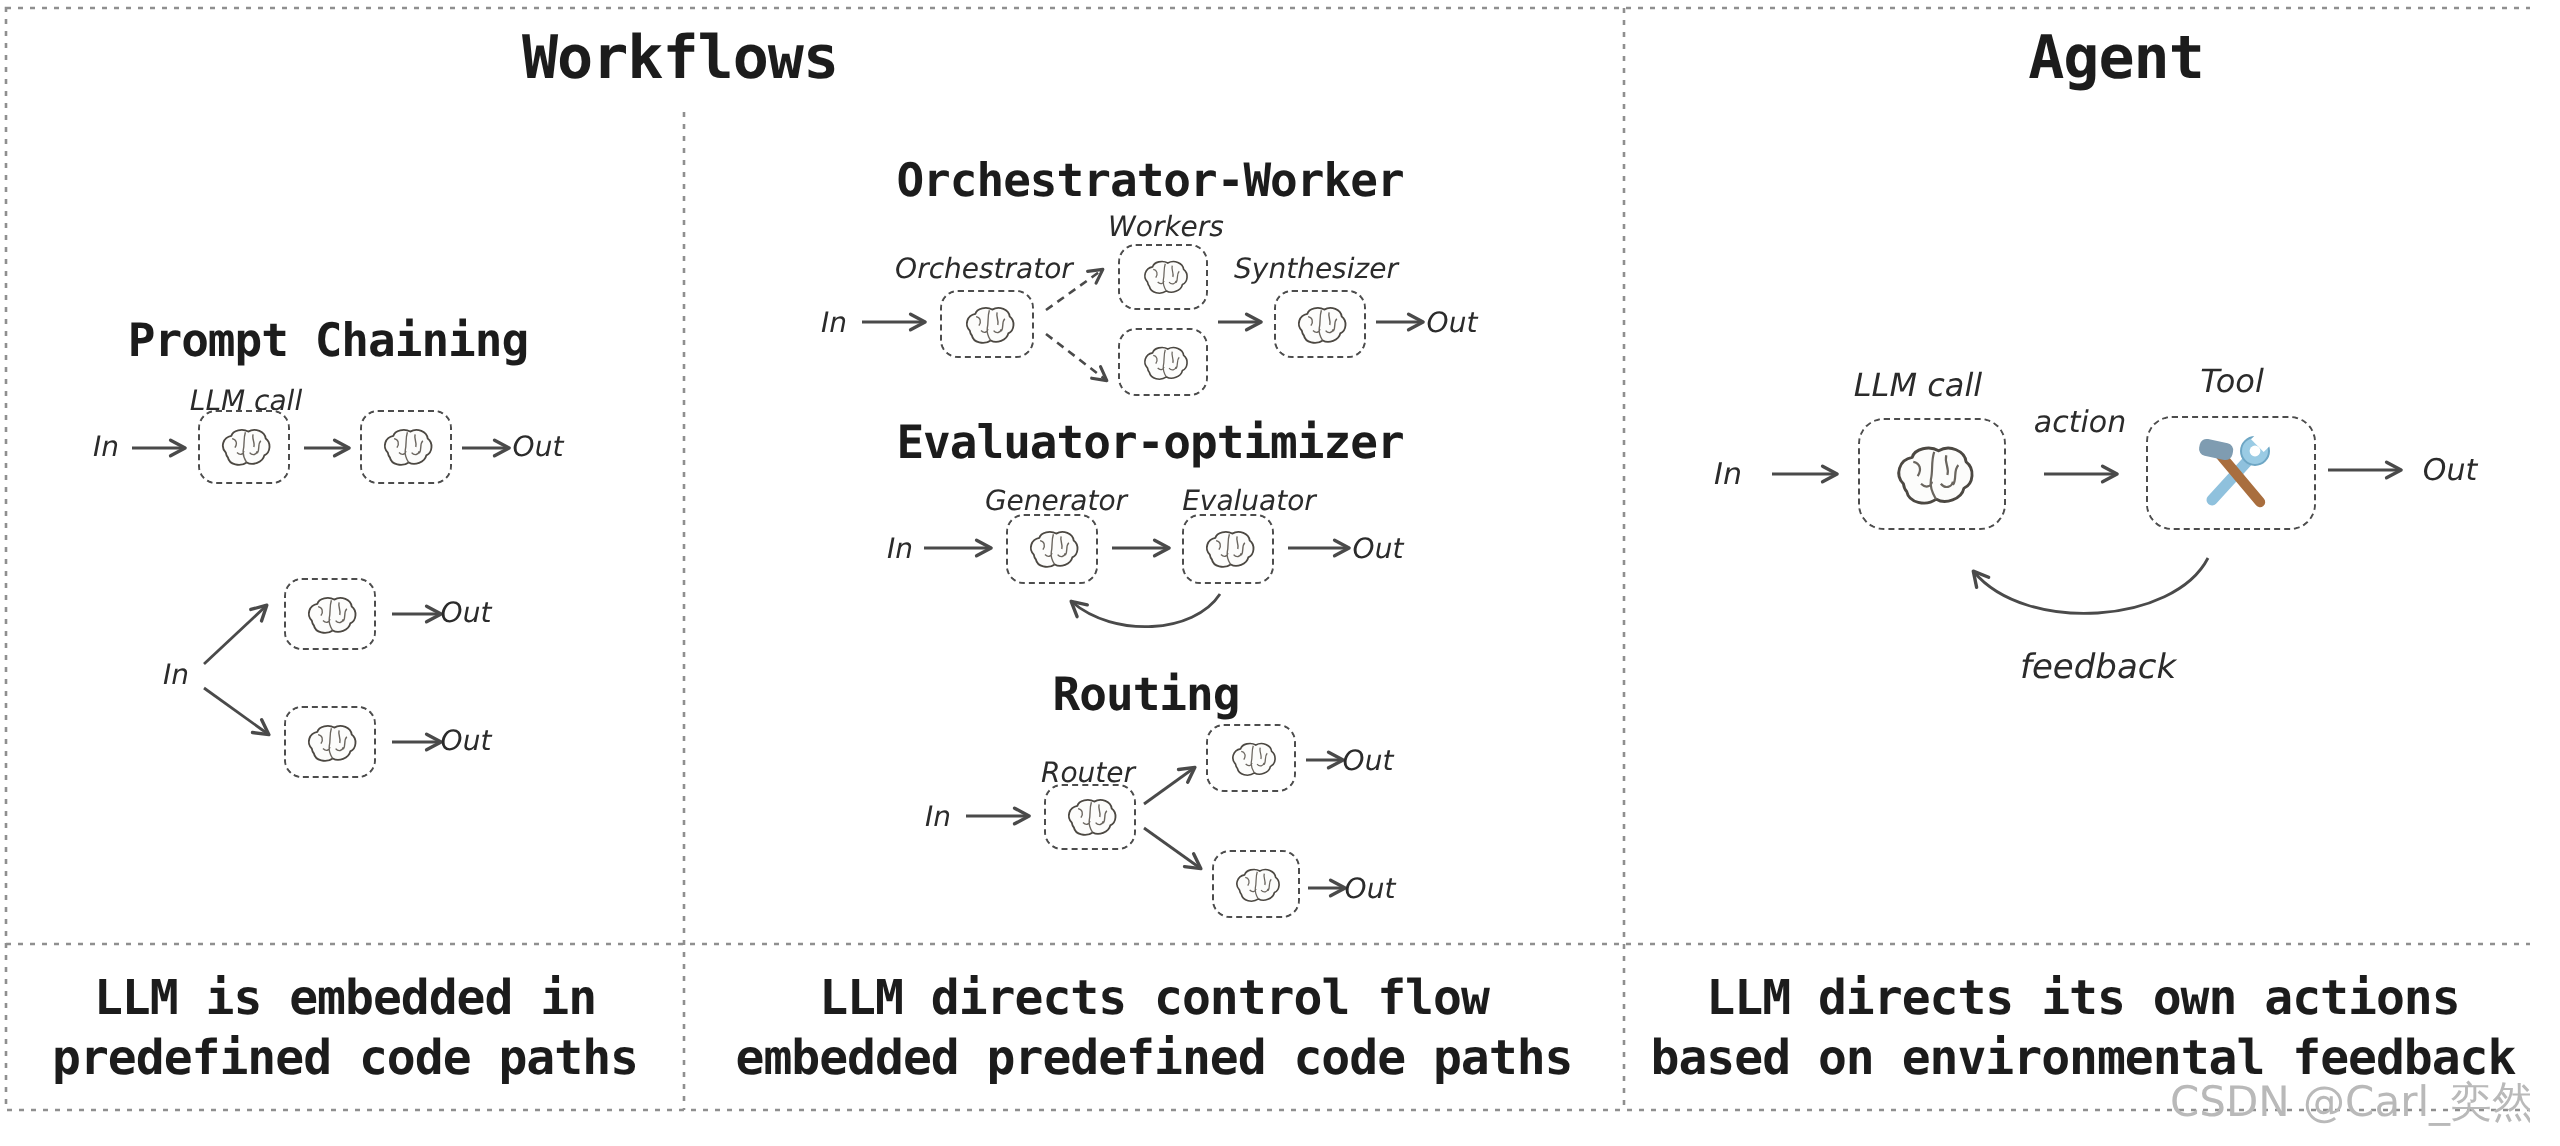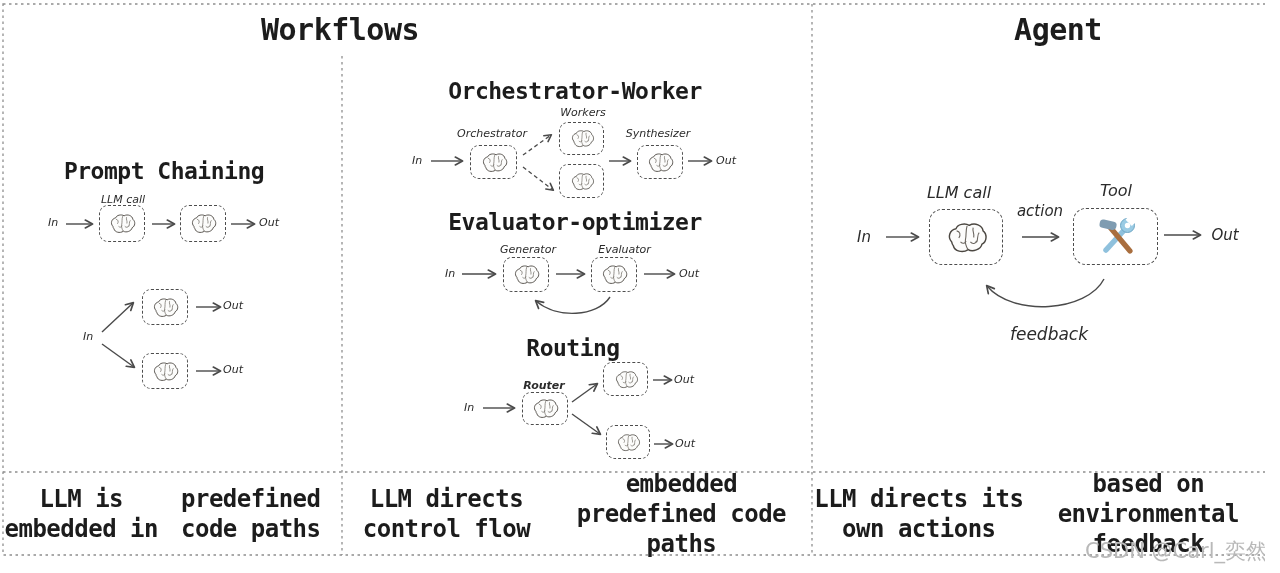--- a/index.html
+++ b/index.html
@@ -11,35 +11,35 @@
     font-family: "DejaVu Sans Mono", "Liberation Mono", monospace;
     color: #1c1c1c;
   }
   .overlay { position: absolute; left: 0; top: 0; pointer-events: none; }
   .lbl { position: absolute; transform: translateX(-50%); white-space: nowrap; line-height: 1.1; }
   .title { font-size: 30px; font-weight: 700; letter-spacing: -0.5px; }
   .subtitle { font-size: 23px; font-weight: 700; letter-spacing: -0.5px; }
   .hand {
     font-family: "DejaVu Sans", "Liberation Sans", sans-serif;
     font-style: italic; font-weight: 500; color: #2b2b2b;
-    font-size: 11px;
+    font-size: 14px;
   }
   .hand.big { font-size: 16px; }
   .box {
     position: absolute;
     border: 1.5px dashed #4d4d4d;
     border-radius: 9px;
     background: #ffffff;
     display: flex; align-items: center; justify-content: center;
     box-sizing: border-box;
   }
   .box.bigbox { border-radius: 13px; }
   .caption-cell {
     position: absolute;
-    display: flex; flex-direction: row;
+    display: flex; flex-direction: column;
     align-items: center; justify-content: center;
     text-align: center;
     font-size: 24px; font-weight: 700; letter-spacing: -0.5px;
     line-height: 30px;
   }
   .watermark {
     position: absolute;
     font-family: "DejaVu Sans", "Liberation Sans", sans-serif;
     font-size: 21px; font-weight: 400;
     color: #b9b9b9; white-space: nowrap;
@@ -185,21 +185,21 @@
         <use href="#brain"></use>
       </svg>
   </div>
   <div class="box" style="left:591px; top:257px; width:46px; height:35px;">
     <svg width="28" height="21">
         <use href="#brain"></use>
       </svg>
   </div>
 
   <div class="lbl subtitle" style="left:573px; top:336px;">Routing</div>
-  <div class="lbl hand" style="left:544px; top:380px;font-weight:bold;">Router</div>
+  <div class="lbl hand" style="left:544px; top:380px;">Router</div>
   <div class="lbl hand" style="left:469px; top:402px;">In</div>
   <div class="lbl hand" style="left:684px; top:374px;">Out</div>
   <div class="lbl hand" style="left:685px; top:438px;">Out</div>
   <div class="box" style="left:522px; top:392px; width:46px; height:33px;">
     <svg width="28" height="21">
         <use href="#brain"></use>
       </svg>
   </div>
   <div class="box" style="left:603px; top:362px; width:45px; height:34px;">
     <svg width="26" height="19">

